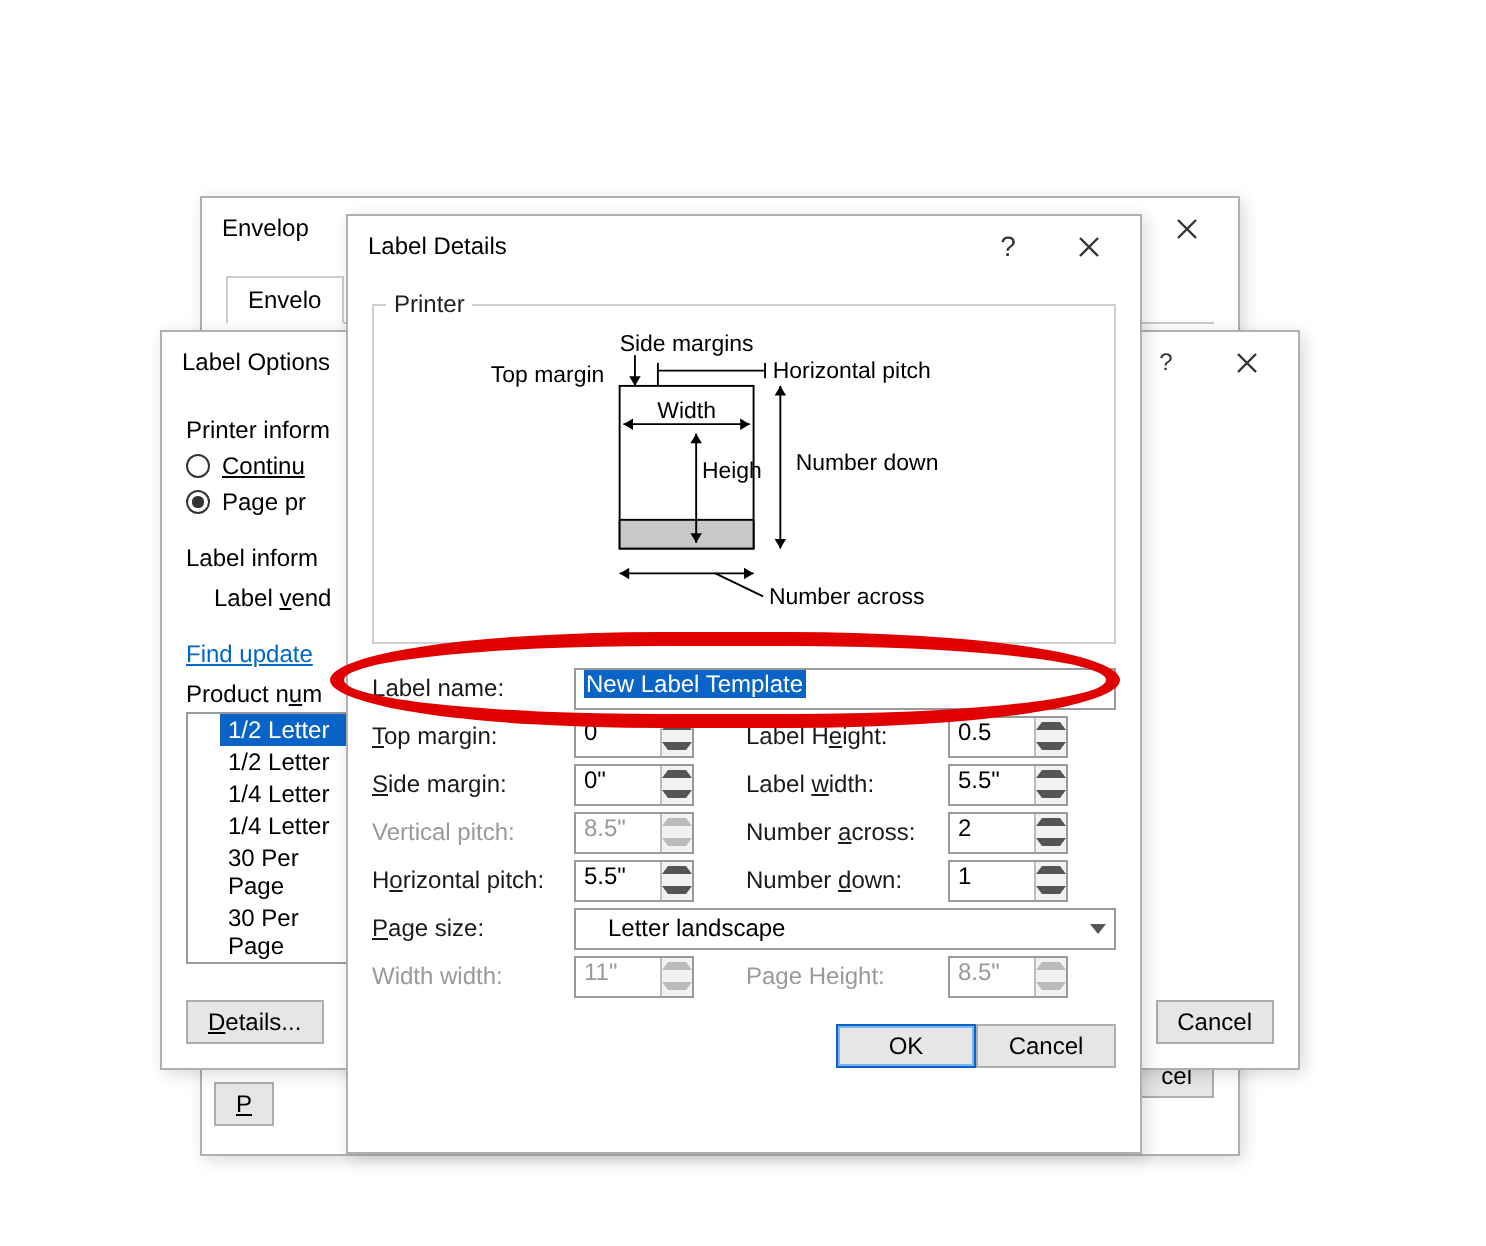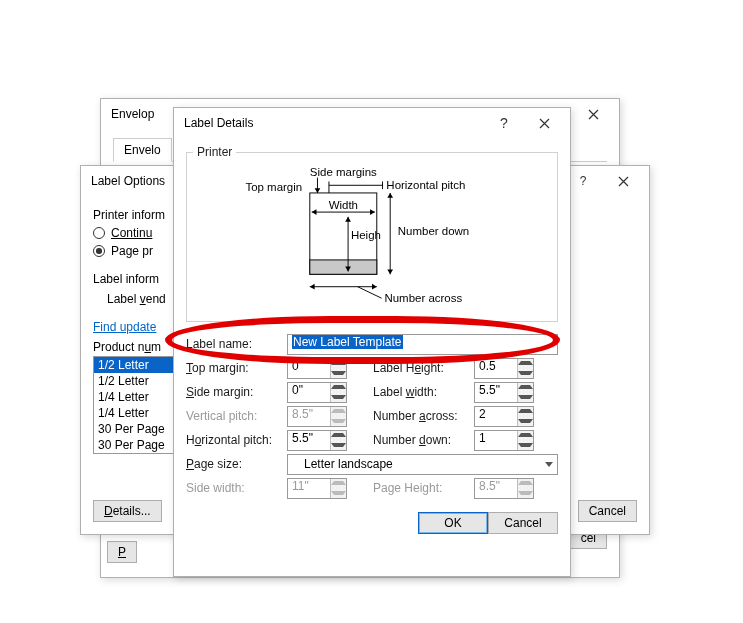--- a/index.html
+++ b/index.html
@@ -94,21 +94,21 @@
     <div style="height:10px;"></div>
     <div>Label inform</div>
     <div style="margin:6px 0 0 14px;">
       <span>Label </span><span class="underline">v</span><span>end</span>
     </div>
     <div style="height:14px;"></div>
     <div class="link">Find update</div>
     <div style="margin-top:6px;">
       <span>Product n</span><span class="underline">u</span><span>m</span>
     </div>
-    <div class="listbox" style="width:86px; margin-top:2px;">
+    <div class="listbox" style="width:86px; margin-top:2px;padding-left:16px;">
       <div class="item sel">1/2 Letter</div>
       <div class="item">1/2 Letter</div>
       <div class="item">1/4 Letter</div>
       <div class="item">1/4 Letter</div>
       <div class="item">30 Per Page</div>
       <div class="item">30 Per Page</div>
     </div>
     <div style="position:absolute; left:12px; bottom:12px;" class="btn-std">
         <span class="underline">D</span>
         <span>etails...</span>
@@ -292,21 +292,21 @@
       <div class="lbl"><span class="underline">P</span>age size:</div>
       <div class="combo" style="flex:1;">
         <span>Letter landscape</span>
         <div class="caret">
             <div class="tri-dn"></div>
           </div>
       </div>
     </div>
 
     <div class="row">
-      <div class="lbl disabled">Side width:</div>
+      <div class="lbl disabled">Width width:</div>
       <div class="spin">
         <div class="input disabled">11"</div>
         <div class="arrows">
             <div>
               <div class="tri-up" style="border-bottom-color:#bbb;"></div>
             </div>
             <div>
               <div class="tri-dn" style="border-top-color:#bbb;"></div>
             </div>
           </div>

